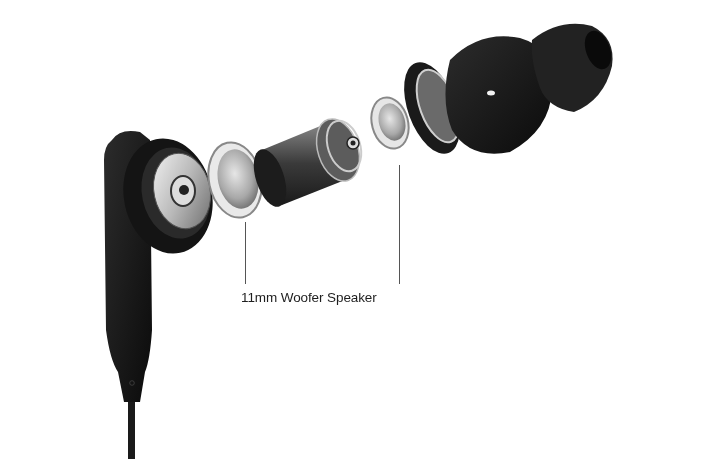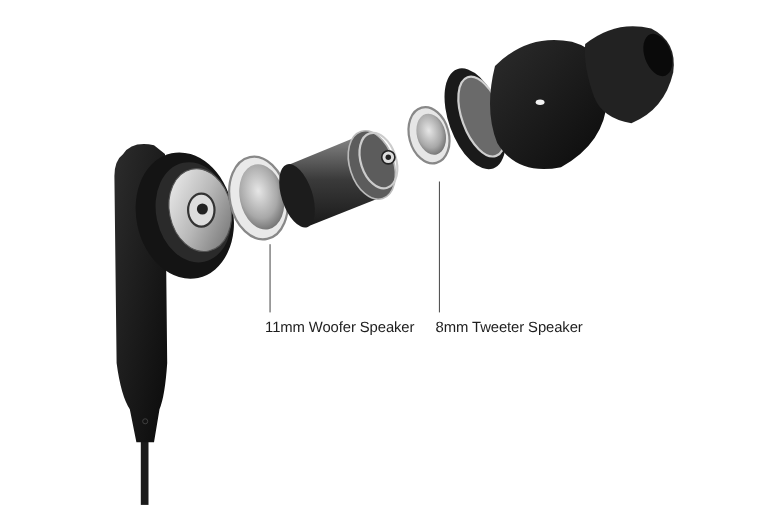--- a/index.html
+++ b/index.html
@@ -80,14 +80,13 @@
     <g>
       <path d="M532 40 Q560 18 592 26 Q616 38 612 66 Q604 100 574 112 Q548 108 540 88 Q530 60 532 40 Z" fill="#222"></path>
       <ellipse cx="598" cy="50" rx="12" ry="20" fill="#0a0a0a" transform="rotate(-20 598 50)"></ellipse>
     </g>
   </svg>
 
   <div class="leader" style="left:245px; top:222px; height:62px;"></div>
   <div class="leader" style="left:399px; top:165px; height:119px;"></div>
 
   <div class="label" style="left:241px; top:290px;">11mm Woofer Speaker</div>
-  <div class="label" style="left:396px; top:290px;">8mm Tweeter Speaker</div>
 </div>
 
 </body></html>

